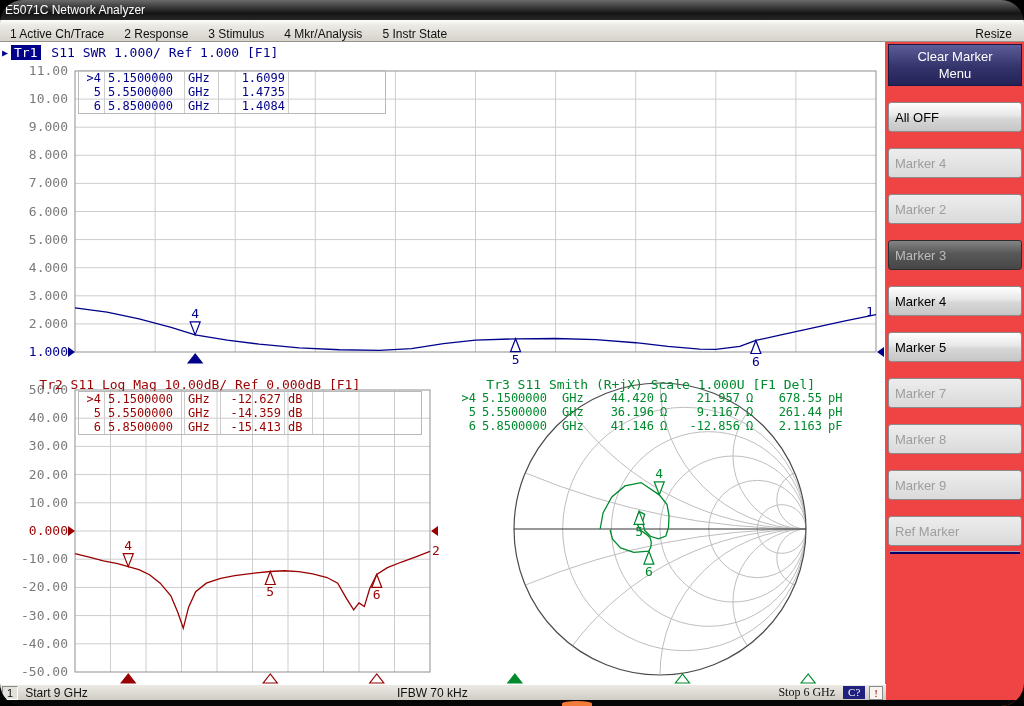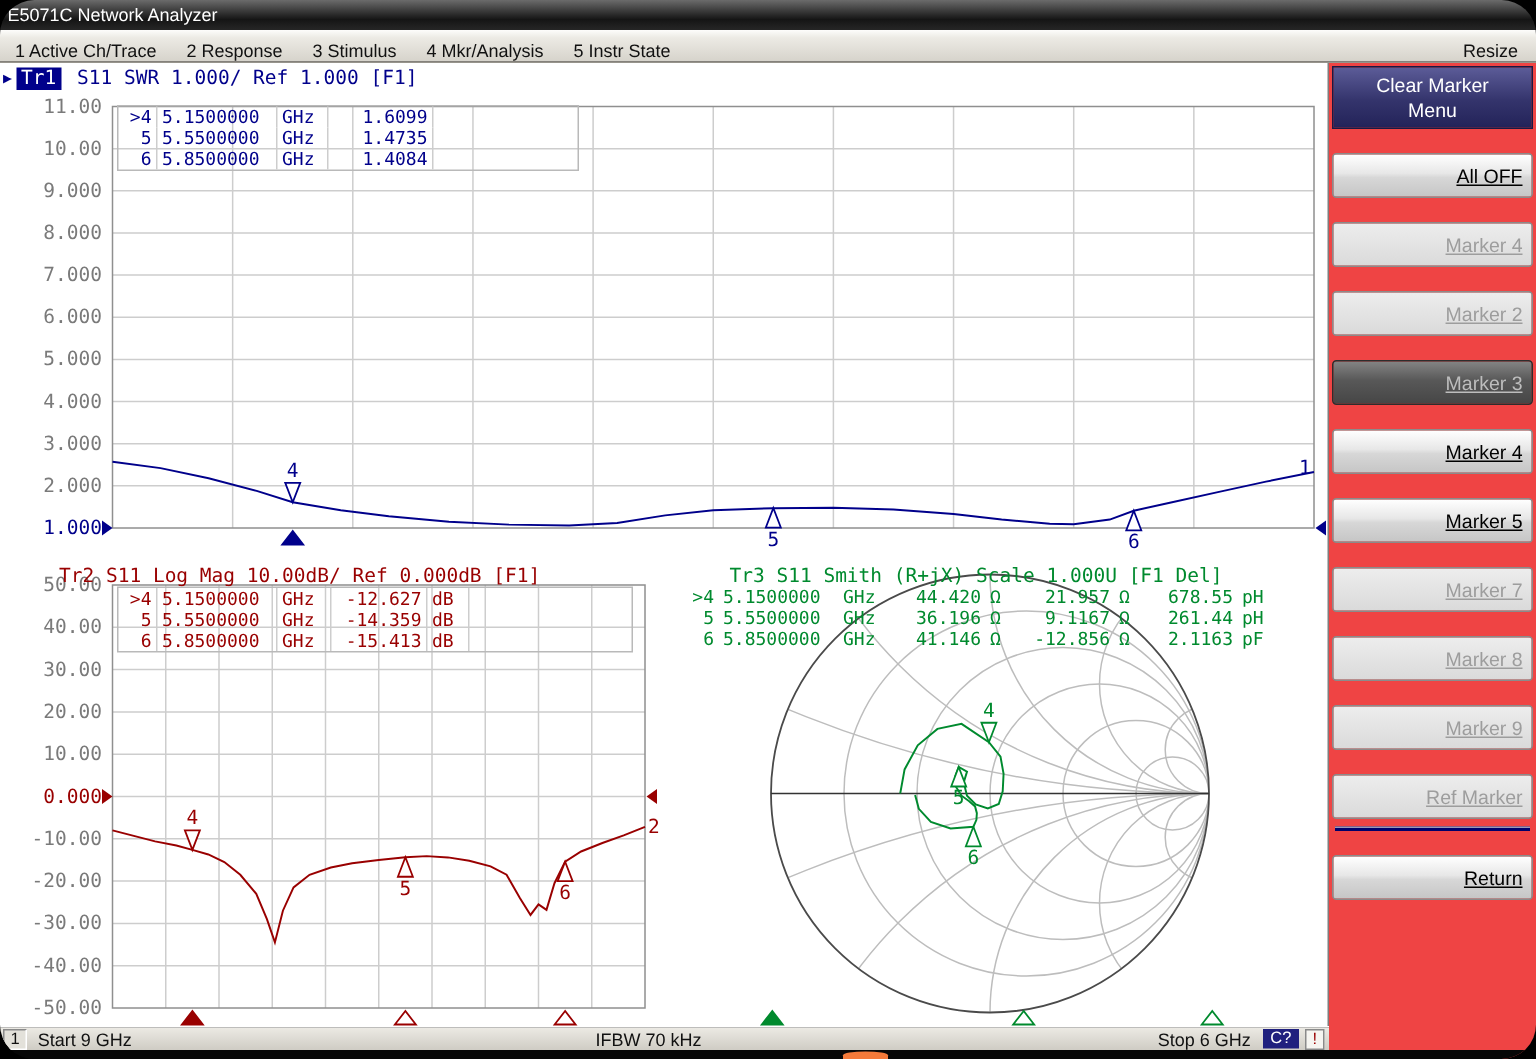--- a/index.html
+++ b/index.html
@@ -44,32 +44,32 @@
   .ro-tr3 span:nth-child(9n+6),.ro-tr3 span:nth-child(9n+8){text-align:right;}
   
   .sidebar{position:absolute;left:886px;top:42px;width:138px;height:664px;background:#ef4444;z-index:2;}
   .sk-header{margin:2px 2px 4px 2px;height:42px;border:1px solid #191944;box-sizing:border-box;
              background:linear-gradient(#5c5c98,#34346c 55%,#232359);color:#fff;
              display:flex;flex-direction:column;align-items:center;justify-content:center;
              font-size:13px;line-height:17px;}
   .softkey{display:block;box-sizing:border-box;width:134px;height:30px;margin:16px 2px 5px 2px;
            background:linear-gradient(#ffffff,#e7e7e7 45%,#d7d7d7 55%,#c6c6c6);
            border:1px solid #8b8b8b;border-radius:3px;
-           font:13px "Liberation Sans",sans-serif;color:#000;text-align:right;text-decoration:underline;}
+           font:13px "Liberation Sans",sans-serif;color:#000;text-align:left;}
   .softkey.disabled{color:#9d9d9d;background:linear-gradient(#ededed,#dadada);}
   .softkey.active{background:linear-gradient(#848484,#585858 45%,#464646);color:#bdbdbd;border-color:#2d2d2d;}
   .sk-sep{height:2px;background:#00006a;margin:0 4px 6px 4px;border-top:1px solid #9a9ab8;}
   
   .statusbar{position:absolute;left:0;top:684px;width:886px;height:16px;box-sizing:border-box;
              background:linear-gradient(#eceae4,#cfccc4);border-top:1px solid #fff;
              display:flex;align-items:center;font-size:12px;color:#111;z-index:4;}
   .ch-box{border:1px solid;border-color:#8a8a8a #fff #fff #8a8a8a;background:#e3e1da;
           padding:0 4px;margin:0 7px 0 2px;height:12px;line-height:12px;font-size:11px;}
   .sb-center{position:absolute;left:397px;}
-  .sb-right{margin-left:auto;display:flex;align-items:center;padding-right:3px;}
+  .sb-right{margin-left:auto;display:flex;align-items:center;padding-right:3px;font-family:Liberation Serif, serif;}
   .badge-c{background:#20207e;color:#fff;padding:0 5px;margin-left:8px;font-size:11px;height:13px;line-height:13px;}
   .badge-a{border:1px solid #8a8a8a;background:#f6f5f1;color:#990000;padding:0 4px;margin-left:4px;
            font-size:11px;height:12px;line-height:12px;}
   .bottomstrip{position:absolute;left:0;top:700px;width:1024px;height:6px;background:#060606;z-index:2;}
   .orange-blob{position:absolute;left:562px;top:701px;width:30px;height:5px;background:#f47a3a;
                border-radius:60% 60% 0 0;z-index:3;}
 </style>
 </head>
 <body>
 
@@ -334,21 +334,20 @@
         <button class="softkey disabled">Marker 4</button>
         <button class="softkey disabled">Marker 2</button>
         <button class="softkey active">Marker 3</button>
         <button class="softkey">Marker 4</button>
         <button class="softkey">Marker 5</button>
         <button class="softkey disabled">Marker 7</button>
         <button class="softkey disabled">Marker 8</button>
         <button class="softkey disabled">Marker 9</button>
         <button class="softkey disabled">Ref Marker</button>
         <div class="sk-sep"></div>
-        <button class="softkey">Return</button>
       </div>
   </div>
 
   <div class="statusbar">
     <span class="ch-box">1</span>
     <span>Start 9 GHz</span>
     <span class="sb-center">IFBW 70 kHz</span>
     <span class="sb-right">
       <span>Stop 6 GHz</span>
       <span class="badge-c">C?</span>

